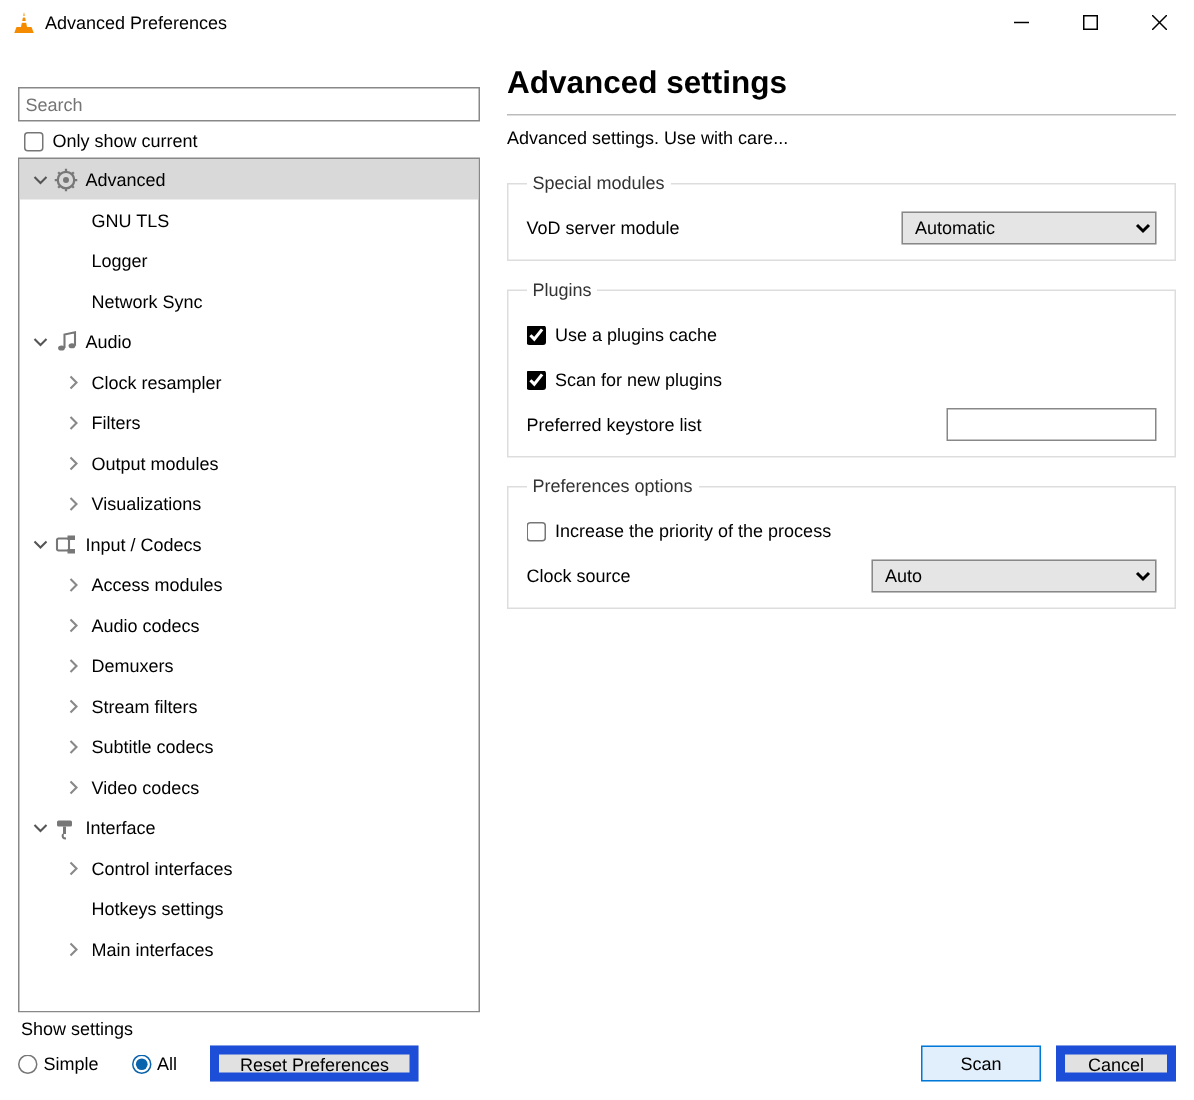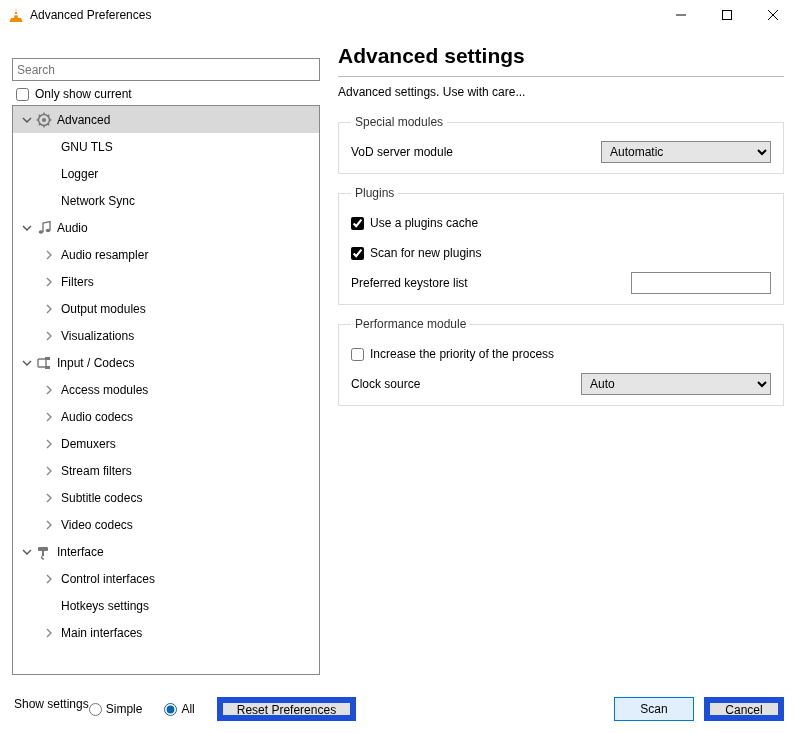--- a/index.html
+++ b/index.html
@@ -27,21 +27,21 @@
 .subtitle { font-size: 12px; margin-bottom: 16px; }
 fieldset { border: 1px solid #ddd; margin-bottom: 12px; padding: 12px 12px 10px 12px; position: relative; }
 legend { padding: 0 4px; font-size: 12px; color: #333; }
 .form-row { display: flex; align-items: center; margin-bottom: 8px; min-height: 22px; }
 .form-row:last-child { margin-bottom: 0; }
 .form-label { flex: 1; }
 .cb { width: 13px; height: 13px; margin-right: 6px; accent-color: #000; }
 select { height: 22px; border: 1px solid #888; background: #e5e5e5; padding: 0 4px; min-width: 170px; }
 .tinput { height: 22px; width: 140px; border: 1px solid #888; padding: 0 4px; }
 .footer { height: 58px; border-top: 0; padding: 4px 12px 12px 12px; display: flex; align-items: flex-end; }
-.show-settings { display: flex; flex-direction: row; }
+.show-settings { display: flex; flex-direction: column; }
 .show-settings .lbl { margin-bottom: 4px; margin-left: 2px; }
 .radios { display: flex; align-items: center; gap: 16px; }
 .radios label { display: flex; align-items: center; margin-right: 6px; }
 .radios input { margin-right: 4px; accent-color: #0a64ad; }
 button { height: 24px; padding: 0 14px; background: #e1e1e1; border: 6px solid #1d4ed8; font-size: 12px; }
 button.primary { border: 1px solid #0078d7; background: #e1eefb; }
 .footer .spacer { flex: 1; }
 .footer .btns { display: flex; gap: 10px; }
 </style>
 </head>
@@ -146,21 +146,21 @@
           <span class="label">Audio</span>
         </div>
         <div class="tree-row">
           <span class="indent2" style="display: inline-block;"></span>
           <span class="tw caret">
             <svg width="10" height="10">
               <path d="M3 1 L7 5 L3 9" fill="none" stroke="#888" stroke-width="1.4"></path>
             </svg>
           </span>
           <span style="width: 4px; display: inline-block;"></span>
-          <span class="label">Audio resampler</span>
+          <span class="label">Clock resampler</span>
         </div>
         <div class="tree-row">
           <span class="indent2" style="display: inline-block;"></span>
           <span class="tw caret">
             <svg width="10" height="10">
               <path d="M3 1 L7 5 L3 9" fill="none" stroke="#888" stroke-width="1.4"></path>
             </svg>
           </span>
           <span style="width: 4px; display: inline-block;"></span>
           <span class="label">Filters</span>
@@ -329,21 +329,21 @@
         <input class="cb" type="checkbox" id="cb2" checked="" style="">
         <label for="cb2">Scan for new plugins</label>
       </div>
       <div class="form-row">
         <span class="form-label">Preferred keystore list</span>
         <input class="tinput" type="text" value="" style="">
       </div>
     </fieldset>
 
     <fieldset>
-      <legend>Performance module</legend>
+      <legend>Preferences options</legend>
       <div class="form-row">
         <input class="cb" type="checkbox" id="cb3" style="">
         <label for="cb3">Increase the priority of the process</label>
       </div>
       <div class="form-row">
         <span class="form-label">Clock source</span>
         <select style="min-width:190px"><option>Auto</option></select>
       </div>
     </fieldset>
   </div>

